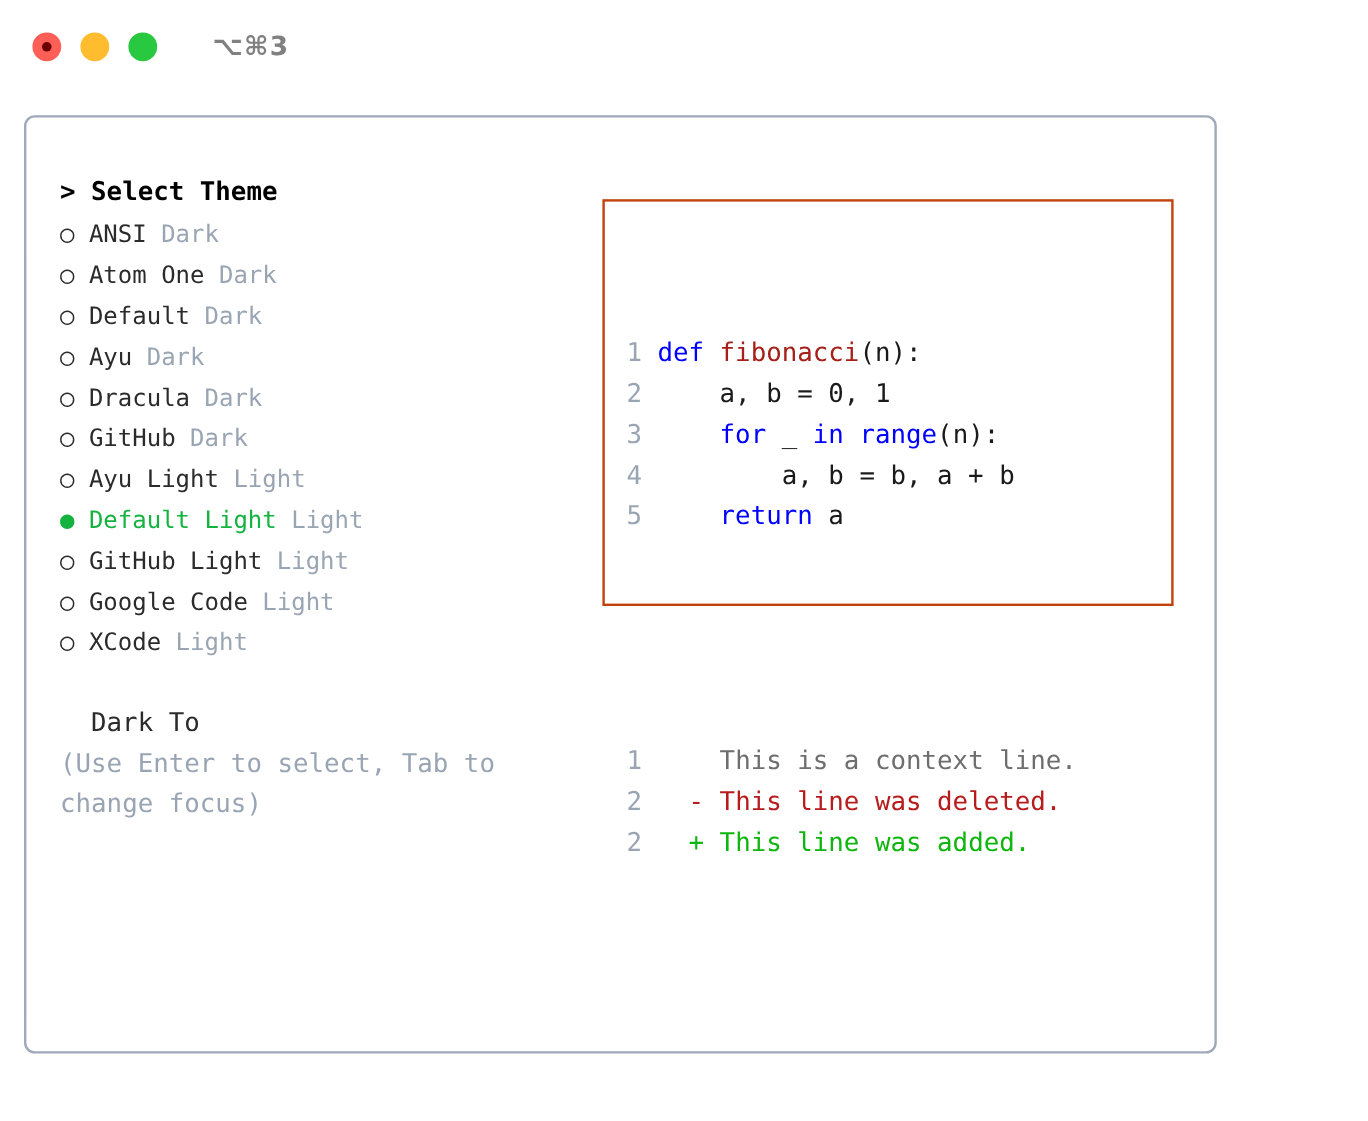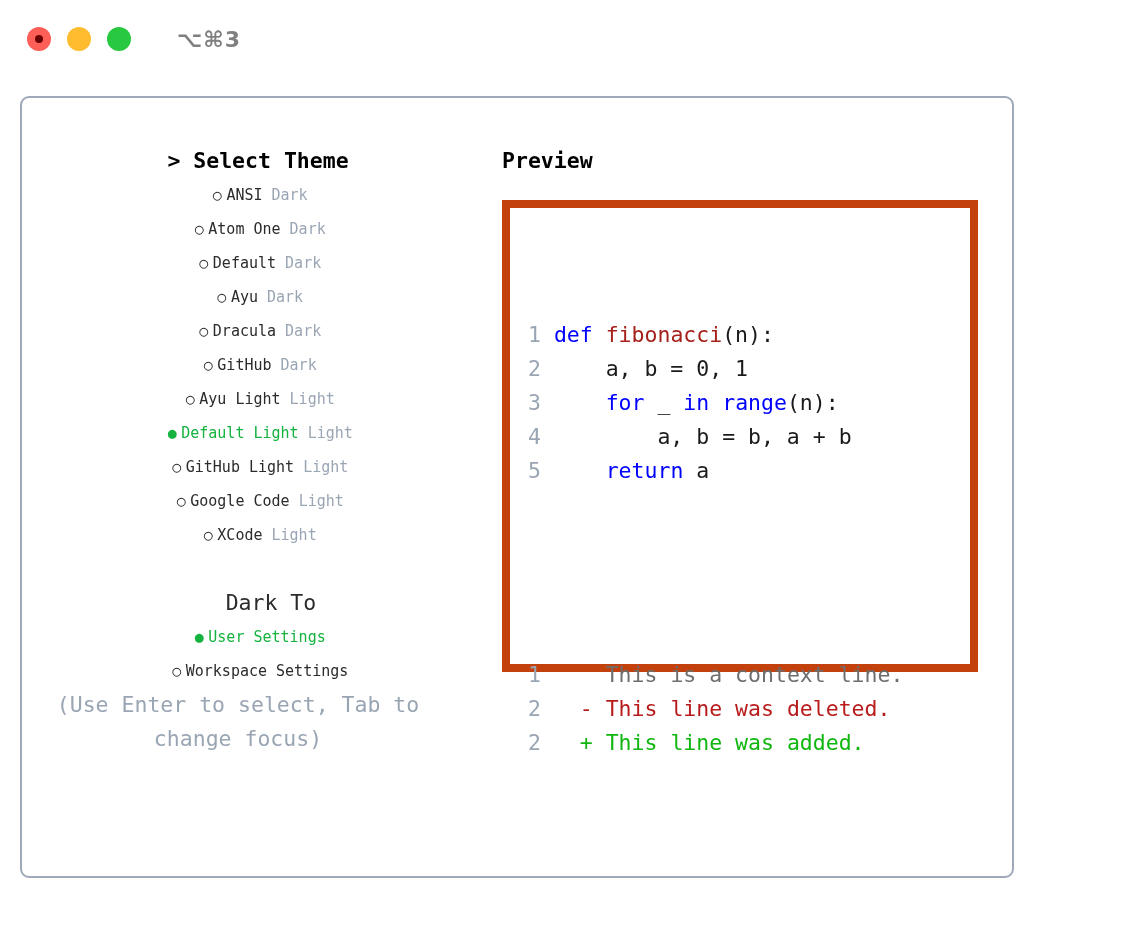--- a/index.html
+++ b/index.html
@@ -80,28 +80,27 @@
   .columns {
     position: absolute;
     left: 0; top: 0;
     width: 100%;
     height: 100%;
   }
 
   
   .left-col {
     position: absolute;
-    left: 16px;
+    left: 28px;
     top: 46px;
     width: 440px;
-    text-align: center;
   }
   .mono-row {
     font-family: "DejaVu Sans Mono", monospace;
-    font-size: 15px;
+    font-size: 20px;
     line-height: 34px;
     white-space: pre;
     color: #2b2b2b;
   }
   .section-head {
     font-weight: 700;
     color: #000000;
     font-size: 21.5px;
     line-height: 34px;
     white-space: pre;
@@ -144,22 +143,22 @@
   .preview-title {
     font-family: "DejaVu Sans Mono", monospace;
     font-size: 21.5px;
     font-weight: 700;
     color: #000000;
     line-height: 34px;
   }
   .preview-box {
     margin-top: 22px;
     width: 476px;
-    height: 472px;
-    border: 8px solid #c2410c;
+    height: 339px;
+    border: 2px solid #c2410c;
     box-sizing: border-box;
     background: #ffffff;
     position: relative;
   }
   .code {
     position: absolute;
     left: 18px;
     top: 42px;
     font-family: "DejaVu Sans Mono", monospace;
     font-size: 21.5px;
@@ -214,30 +213,25 @@
             <div class="mono-row theme-row selected"><span class="marker">●</span><span class="name">Default Light</span><span> </span><span class="cat">Light</span></div>
             <div class="mono-row theme-row"><span class="marker">○</span><span class="name">GitHub Light</span><span> </span><span class="cat">Light</span></div>
             <div class="mono-row theme-row"><span class="marker">○</span><span class="name">Google Code</span><span> </span><span class="cat">Light</span></div>
             <div class="mono-row theme-row"><span class="marker">○</span><span class="name">XCode</span><span> </span><span class="cat">Light</span></div>
           </div>
 
         <div class="spacer-row"></div>
 
         <div class="apply-head"><span class="marker"> </span><span>Dark To</span></div>
 
-        <div id="apply-list">
-            <div class="mono-row theme-row selected"><span class="marker">●</span><span class="name">User Settings</span></div>
-            <div class="mono-row theme-row"><span class="marker">○</span><span class="name">Workspace Settings</span></div>
-          </div>
 
         <div class="hint">(Use Enter to select, Tab to change focus)</div>
       </div>
 
       <div class="right-col">
-        <div class="preview-title">Preview</div>
         <div class="preview-box">
           <div class="code">
             <div id="code-lines"><div><span class="ln">1</span><span class="kw">def </span><span class="fn">fibonacci</span><span class="plain">(n):</span></div><div><span class="ln">2</span><span class="plain">    a, b = 0, 1</span></div><div><span class="ln">3</span><span class="plain">    </span><span class="kw">for</span><span class="plain"> _ </span><span class="kw">in</span><span class="plain"> </span><span class="kw">range</span><span class="plain">(n):</span></div><div><span class="ln">4</span><span class="plain">        a, b = b, a + b</span></div><div><span class="ln">5</span><span class="plain">    </span><span class="kw">return</span><span class="plain"> a</span></div></div>
             <div class="blank-line"></div>
             <div id="diff-lines"><div><span class="ln">1</span><span>  </span><span class="diff-ctx"> </span><span> </span><span class="diff-ctx">This is a context line.</span></div><div><span class="ln">2</span><span>  </span><span class="diff-del">-</span><span> </span><span class="diff-del">This line was deleted.</span></div><div><span class="ln">2</span><span>  </span><span class="diff-add">+</span><span> </span><span class="diff-add">This line was added.</span></div></div>
           </div>
         </div>
       </div>
 
     </div>

